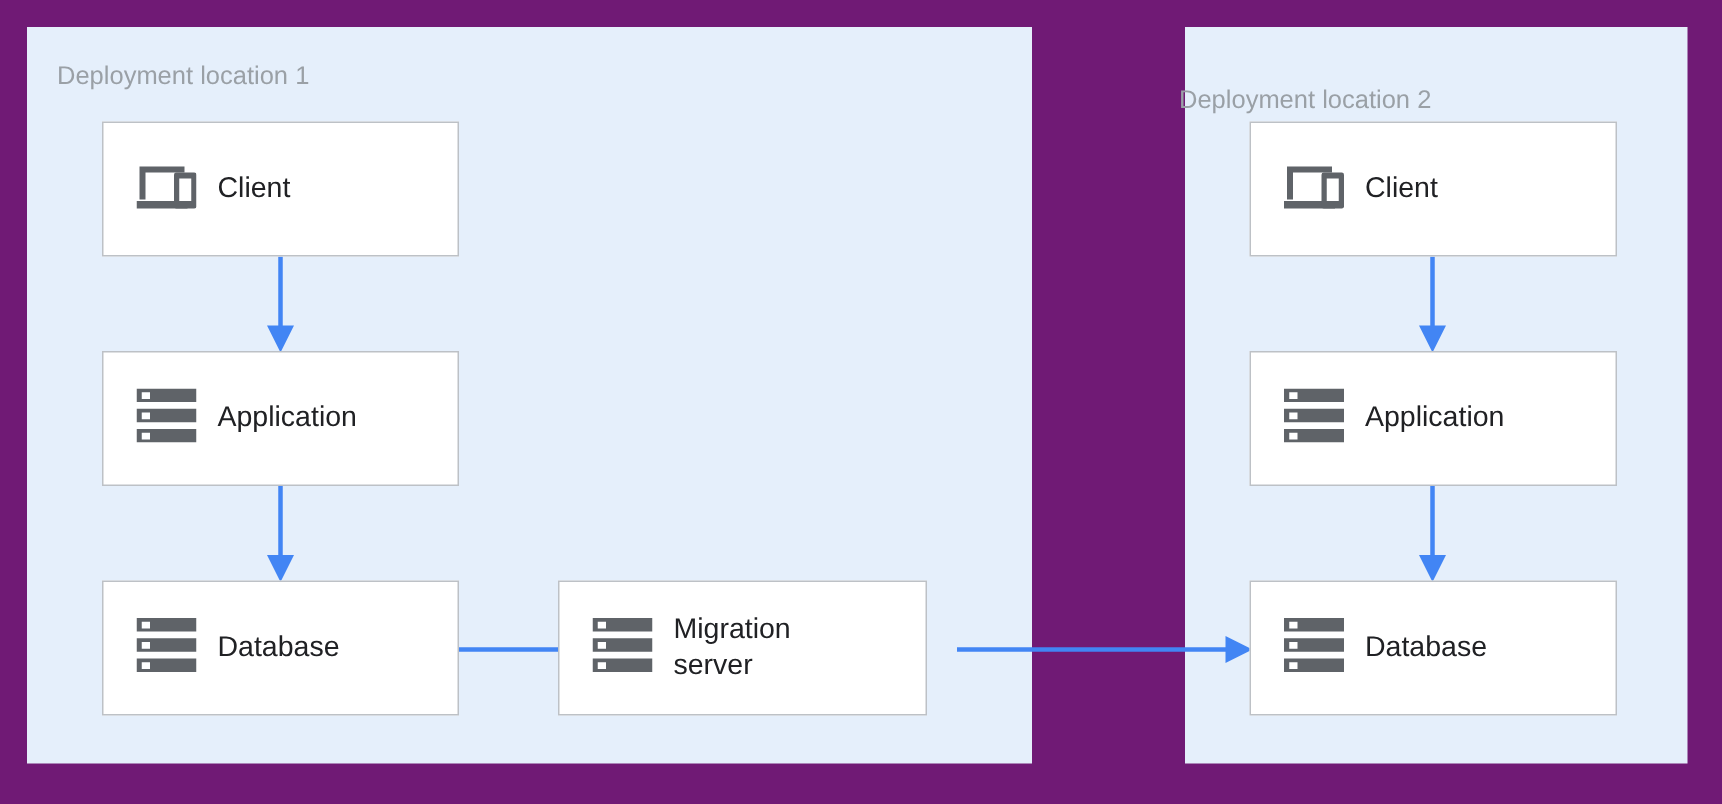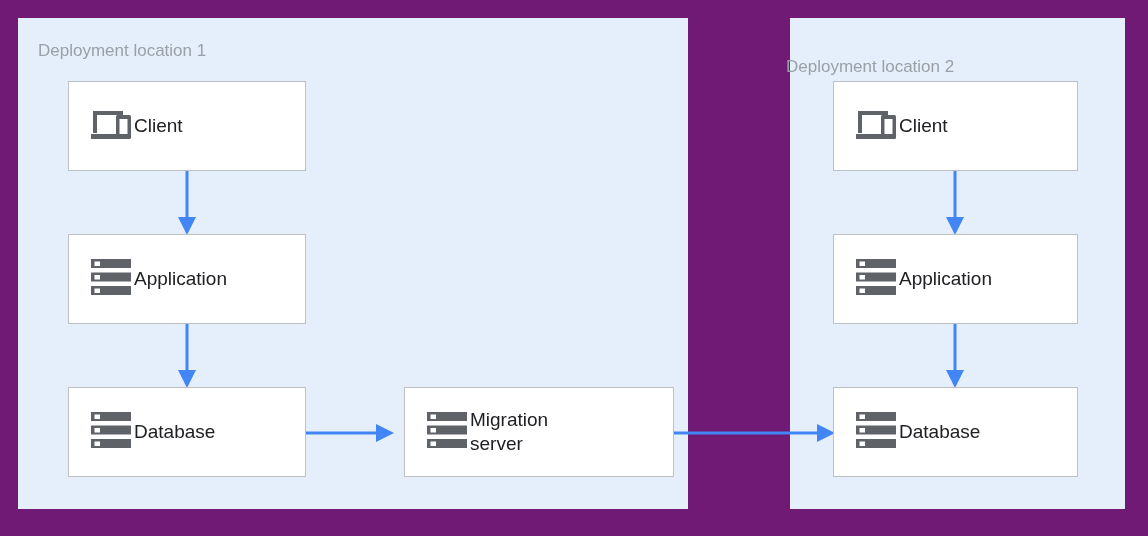--- a/index.html
+++ b/index.html
@@ -39,21 +39,21 @@
     background: #ffffff;
     border: 1px solid #bdc1c6;
     box-sizing: border-box;
     display: flex;
     align-items: center;
     justify-content: flex-start;
   }
   .node-inner {
     display: flex;
     align-items: center;
-    gap: 3px;
+    gap: 14px;
     margin-left: 22px;
   }
   .node-label {
     font-size: 19px;
     line-height: 24px;
     color: #202124;
     white-space: pre-line;
     font-family: "Liberation Sans", sans-serif;
   }
 
@@ -161,21 +161,21 @@
           <rect x="0" y="13.5" width="40" height="9" fill="#5f6368"></rect>
           <rect x="3.5" y="16" width="5.5" height="4.5" fill="#ffffff"></rect>
           <rect x="0" y="27" width="40" height="9" fill="#5f6368"></rect>
           <rect x="3.5" y="29.5" width="5.5" height="4.5" fill="#ffffff"></rect>
         </svg>
       </span>
       <span class="node-label">Database</span>
     </div>
   </div>
 
-  <div class="node" style="left:404px; top:387px; width:270px; height:90px;">
+  <div class="node" style="left:372px; top:387px; width:246px; height:90px;">
     <div class="node-inner">
       <span class="icon">
         <svg width="40" height="36" viewBox="0 0 40 36" aria-hidden="true">
           <rect x="0" y="0" width="40" height="9" fill="#5f6368"></rect>
           <rect x="3.5" y="2.5" width="5.5" height="4.5" fill="#ffffff"></rect>
           <rect x="0" y="13.5" width="40" height="9" fill="#5f6368"></rect>
           <rect x="3.5" y="16" width="5.5" height="4.5" fill="#ffffff"></rect>
           <rect x="0" y="27" width="40" height="9" fill="#5f6368"></rect>
           <rect x="3.5" y="29.5" width="5.5" height="4.5" fill="#ffffff"></rect>
         </svg>

